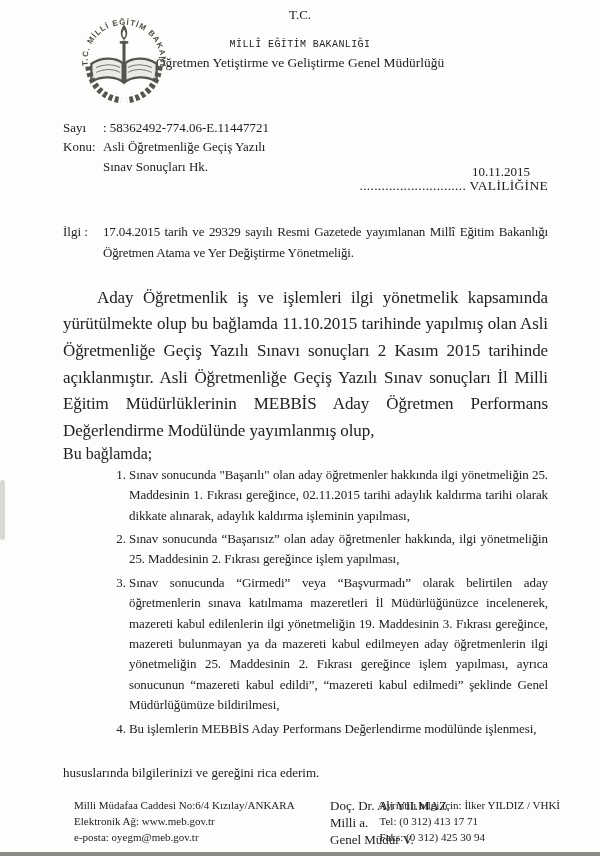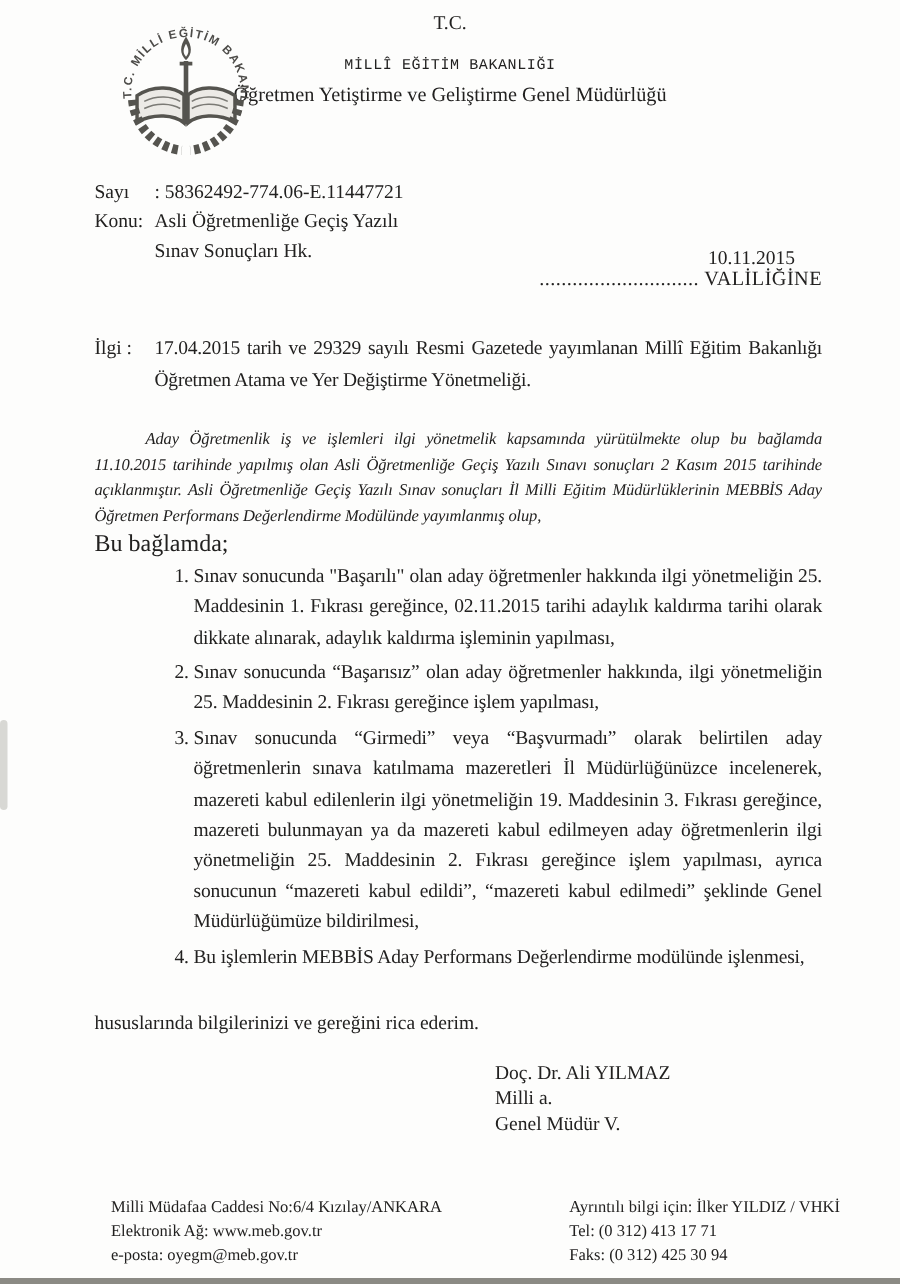--- a/index.html
+++ b/index.html
@@ -27,21 +27,21 @@
   .date{position:absolute;right:18px;top:-4px;font-size:13px;margin-top:48px;}
   
   .recipient{text-align:right;line-height:1.5;}
   .recipient-line1{font-size:13.5px;letter-spacing:.3px;}
   .recipient-line2{font-size:13px;}
   
   .ilgi{display:flex;margin-top:26px;font-size:13px;line-height:1.55;}
   .ilgi-label{width:40px;flex:0 0 40px;}
   .ilgi-text{text-align:justify;letter-spacing:-0.15px;}
   
-  .para{margin-top:22px;font-size:11px;line-height:1.57;text-align:justify;text-indent:34px;letter-spacing:-0.1px;font-style:italic;}
+  .para{margin-top:22px;font-size:17px;line-height:1.57;text-align:justify;text-indent:34px;letter-spacing:-0.1px;}
   ol.items{margin:2px 0 0 0;padding-left:66px;font-size:13px;line-height:1.57;}
   ol.items li{text-align:justify;letter-spacing:-0.1px;margin-bottom:3px;}
   .closing{margin-top:26px;font-size:13px;}
   
   .signature{margin:16px 48px 0 auto;width:170px;text-align:left;font-size:13px;line-height:1.32;}
   
   .footer{
     position:absolute;left:74px;right:40px;bottom:10px;
     display:flex;justify-content:space-between;
     font-size:11px;line-height:1.45;

